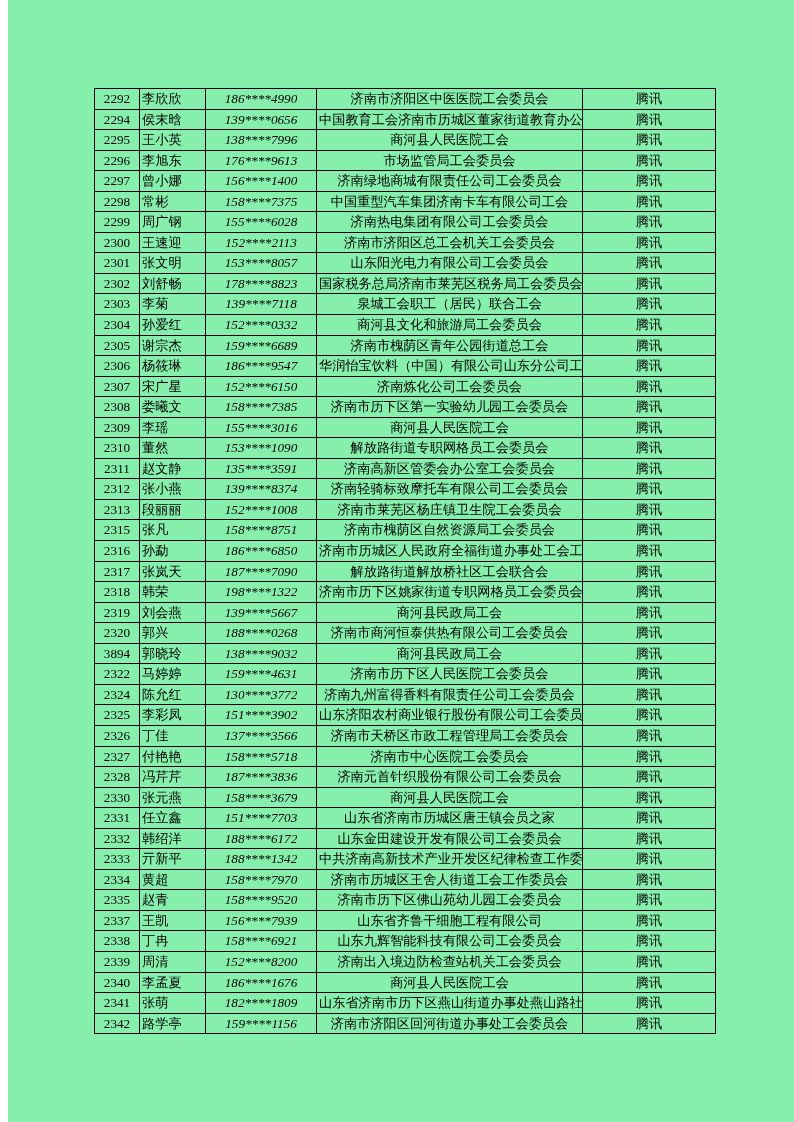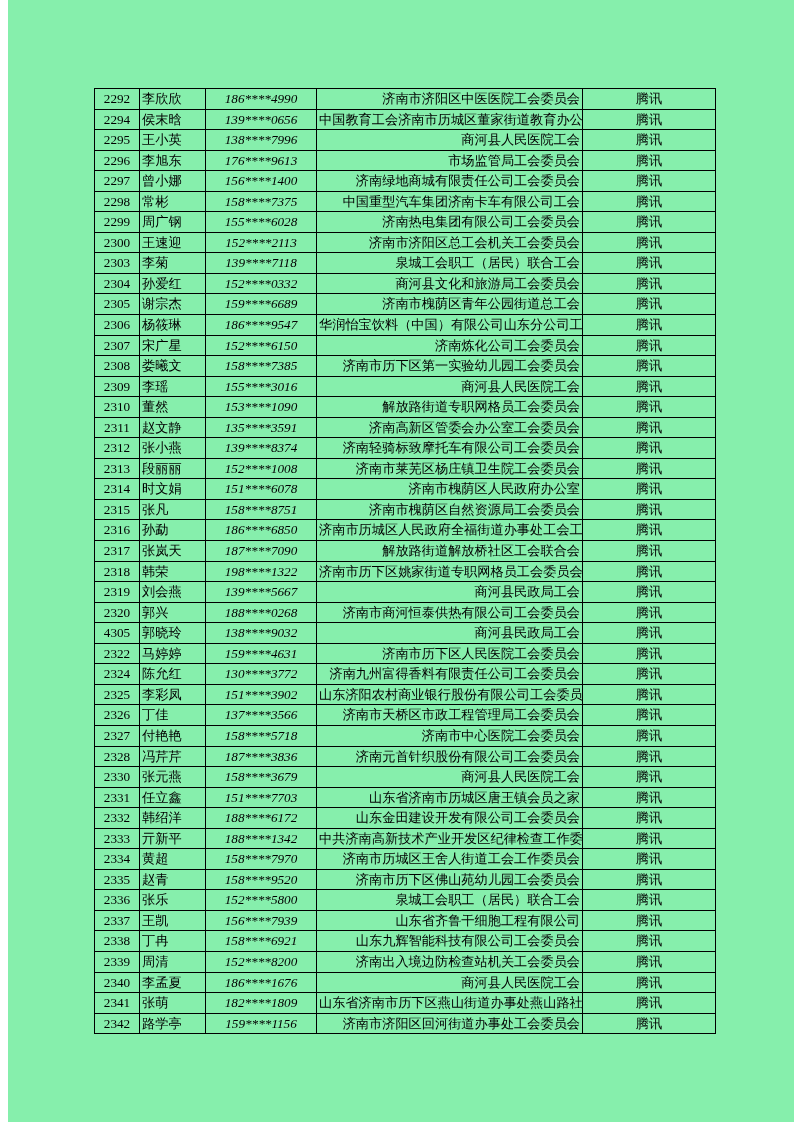--- a/index.html
+++ b/index.html
@@ -67,21 +67,21 @@
     text-align: left;
     padding-left: 4px;
     margin-left: 44px;
   }
   td.phone {
     text-align: center;
     letter-spacing: 0px;
     font-style: italic;
   }
   td.org {
-    text-align: right;
+    text-align: center;
     padding-left: 4px;
   }
   td.src {
     text-align: center;
   }
 </style>
 </head>
 <body>
 
 <div class="page">
@@ -145,20 +145,34 @@
             <td class="src">腾讯</td>
           </tr>
           <tr>
             <td class="seq">2300</td>
             <td class="name">王速迎</td>
             <td class="phone">152****2113</td>
             <td class="org">济南市济阳区总工会机关工会委员会</td>
             <td class="src">腾讯</td>
           </tr>
           <tr>
+            <td class="seq">2301</td>
+            <td class="name">张文明</td>
+            <td class="phone">153****8057</td>
+            <td class="org">山东阳光电力有限公司工会委员会</td>
+            <td class="src">腾讯</td>
+          </tr>
+          <tr>
+            <td class="seq">2302</td>
+            <td class="name">刘舒畅</td>
+            <td class="phone">178****8823</td>
+            <td class="org">国家税务总局济南市莱芜区税务局工会委员会</td>
+            <td class="src">腾讯</td>
+          </tr>
+          <tr>
             <td class="seq">2303</td>
             <td class="name">李菊</td>
             <td class="phone">139****7118</td>
             <td class="org">泉城工会职工（居民）联合工会</td>
             <td class="src">腾讯</td>
           </tr>
           <tr>
             <td class="seq">2304</td>
             <td class="name">孙爱红</td>
             <td class="phone">152****0332</td>
@@ -222,27 +236,20 @@
             <td class="src">腾讯</td>
           </tr>
           <tr>
             <td class="seq">2313</td>
             <td class="name">段丽丽</td>
             <td class="phone">152****1008</td>
             <td class="org">济南市莱芜区杨庄镇卫生院工会委员会</td>
             <td class="src">腾讯</td>
           </tr>
           <tr>
-            <td class="seq">2314</td>
-            <td class="name">时文娟</td>
-            <td class="phone">151****6078</td>
-            <td class="org">济南市槐荫区人民政府办公室</td>
-            <td class="src">腾讯</td>
-          </tr>
-          <tr>
             <td class="seq">2315</td>
             <td class="name">张凡</td>
             <td class="phone">158****8751</td>
             <td class="org">济南市槐荫区自然资源局工会委员会</td>
             <td class="src">腾讯</td>
           </tr>
           <tr>
             <td class="seq">2316</td>
             <td class="name">孙勐</td>
             <td class="phone">186****6850</td>
@@ -271,21 +278,21 @@
             <td class="src">腾讯</td>
           </tr>
           <tr>
             <td class="seq">2320</td>
             <td class="name">郭兴</td>
             <td class="phone">188****0268</td>
             <td class="org">济南市商河恒泰供热有限公司工会委员会</td>
             <td class="src">腾讯</td>
           </tr>
           <tr>
-            <td class="seq">4305</td>
+            <td class="seq">3894</td>
             <td class="name">郭晓玲</td>
             <td class="phone">138****9032</td>
             <td class="org">商河县民政局工会</td>
             <td class="src">腾讯</td>
           </tr>
           <tr>
             <td class="seq">2322</td>
             <td class="name">马婷婷</td>
             <td class="phone">159****4631</td>
             <td class="org">济南市历下区人民医院工会委员会</td>
@@ -362,27 +369,20 @@
             <td class="src">腾讯</td>
           </tr>
           <tr>
             <td class="seq">2335</td>
             <td class="name">赵青</td>
             <td class="phone">158****9520</td>
             <td class="org">济南市历下区佛山苑幼儿园工会委员会</td>
             <td class="src">腾讯</td>
           </tr>
           <tr>
-            <td class="seq">2336</td>
-            <td class="name">张乐</td>
-            <td class="phone">152****5800</td>
-            <td class="org">泉城工会职工（居民）联合工会</td>
-            <td class="src">腾讯</td>
-          </tr>
-          <tr>
             <td class="seq">2337</td>
             <td class="name">王凯</td>
             <td class="phone">156****7939</td>
             <td class="org">山东省齐鲁干细胞工程有限公司</td>
             <td class="src">腾讯</td>
           </tr>
           <tr>
             <td class="seq">2338</td>
             <td class="name">丁冉</td>
             <td class="phone">158****6921</td>

